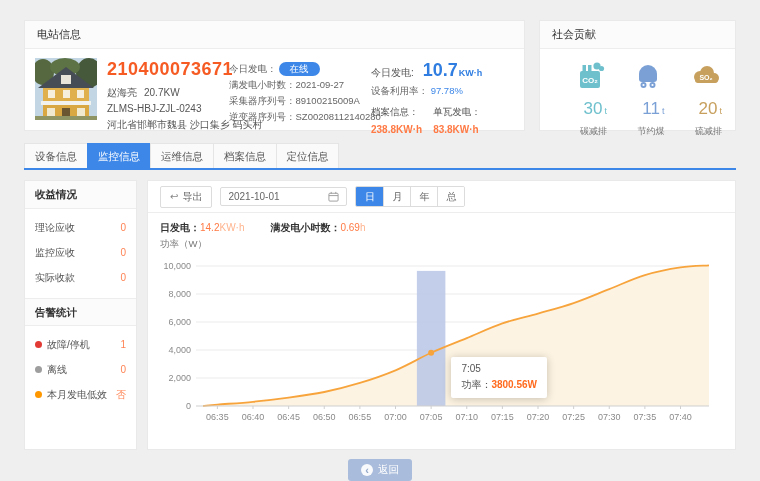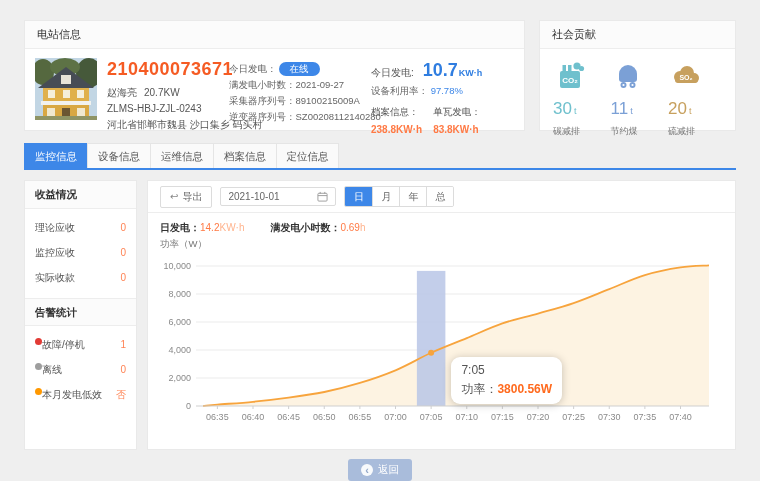--- a/index.html
+++ b/index.html
@@ -24,65 +24,65 @@
     font-size:9.5px;line-height:14px;margin-left:2px}
   .s-col3{flex:1;padding-top:2px;min-width:0}
   .today-row{display:flex;align-items:baseline;font-size:10px;color:#555;white-space:nowrap}
   .today-val{font-size:18px;font-weight:bold;color:#2f7de0;margin-left:9px}
   .today-unit{font-size:9px;font-weight:bold;color:#2f7de0;margin-left:1px}
   .util-row{font-size:9.5px;color:#666;margin-top:4px;white-space:nowrap}
   .util-val{color:#3d87e8}
   .stats{display:flex;gap:11px;margin-top:8px}
   .stat-label{font-size:9.5px;color:#555;white-space:nowrap}
   .stat-value{font-size:10px;font-weight:bold;color:#ff7a45;margin-top:5px;white-space:nowrap}
-  .social-body{display:flex;justify-content:space-between;padding:10px 13px 0;text-align:left}
+  .social-body{display:flex;justify-content:space-between;padding:10px 13px 0;text-align:right}
   .social-item{width:54px}
   .social-icon{display:block;height:33px}
   .social-value{font-size:17px;margin-top:7px}
   .social-unit{font-size:9px;margin-left:2px}
   .social-label{font-size:9px;color:#777;margin-top:6px;white-space:nowrap}
   .tabbar{display:flex;margin-top:12px;border-bottom:2px solid #3d87e8}
   .tab{width:63px;height:25px;line-height:25px;text-align:center;font-size:10.5px;color:#555;
     background:#fafafa;border:1px solid #e5e5e5;border-bottom:none;border-right:none;cursor:pointer}
   .tab:last-child{border-right:1px solid #e5e5e5}
   .tab.active{background:#3d87e8;color:#fff;border-color:#3d87e8}
   .main-row{display:flex;gap:10px;margin-top:10px}
   .side{width:116px;height:270px}
   .panel-header{height:28px;line-height:27px;padding:0 10px;font-size:10.5px;font-weight:bold;
     background:#fbfbfb;border-bottom:1px solid #ededed}
   .alarm-header{border-top:1px solid #ededed}
   .side-rows{padding:6px 0 8px}
   .side-row{display:flex;justify-content:space-between;align-items:center;height:25px;padding:0 10px;
     font-size:10px;color:#555}
   .side-val{color:#ff8354}
-  .alarm-left{display:flex;}
+  .alarm-left{display:flex;align-items:center;gap:5px}
   .dot{width:7px;height:7px;border-radius:50%;flex:none}
   .chart-card{flex:1;height:270px}
   .chart-header{display:flex;align-items:center;height:32px;padding:0 12px;border-bottom:1px solid #ededed}
   .chart-title{font-size:11px;font-weight:bold;flex:1}
   .chart-controls{display:flex;align-items:center;gap:8px}
   .export-btn{display:flex;align-items:center;gap:4px;border:1px solid #dcdcdc;background:#fff;
     border-radius:2px;font-size:10px;color:#666;padding:3px 9px;cursor:pointer;font-family:inherit}
   .export-icon{font-size:10px;color:#888;line-height:1}
-  .date-box{display:flex;align-items:center;justify-content:space-between;width:116px;border:1px solid #dcdcdc;
+  .date-box{display:flex;align-items:center;justify-content:space-between;width:127px;border:1px solid #dcdcdc;
     border-radius:2px;font-size:10px;color:#666;padding:3px 7px;background:#fff;cursor:pointer}
   .segmented{display:flex;border:1px solid #dcdcdc;border-radius:2px;overflow:hidden}
   .seg{width:27px;text-align:center;font-size:10px;color:#666;line-height:19px;background:#fff;
     border-left:1px solid #dcdcdc;cursor:pointer}
   .seg:first-child{border-left:none}
   .seg.active{background:#3d87e8;color:#fff}
   .chart-substats{display:flex;gap:26px;padding:8px 12px 0;font-size:10px}
   .ss-label{font-weight:bold;color:#333}
   .ss-val{color:#ff7a45}
   .ss-unit{color:#ffb48e}
   .chart-area{position:relative;padding:0 12px;margin-top:3px}
   .ylabel{font-size:9.5px;color:#777;height:16px}
   svg text{font-family:"Liberation Sans","DejaVu Sans",sans-serif}
-  .tooltip{position:absolute;left:300px;top:120px;background:#fff;border-radius:9px;
-    box-shadow:0 1px 8px rgba(0,0,0,.22);padding:6px 10px;font-size:12px;color:#555;
+  .tooltip{position:absolute;left:300px;top:120px;background:#fff;border-radius:2px;
+    box-shadow:0 1px 8px rgba(0,0,0,.22);padding:6px 10px;font-size:10px;color:#555;
     pointer-events:none;white-space:nowrap;z-index:3}
   .tip-time{margin-bottom:4px}
   .tip-val{font-weight:bold;color:#ff6a1e}
   .footer{text-align:center;margin-top:9px}
   .back-btn{display:inline-flex;align-items:center;gap:5px;background:#a9bcdb;color:#fff;border:none;
     border-radius:3px;padding:4px 13px;font-size:10.5px;cursor:pointer;font-family:inherit}
   .back-icon{display:inline-flex;width:12px;height:12px;border-radius:50%;background:rgba(255,255,255,.92);
     color:#93a7c9;align-items:center;justify-content:center;font-size:11px;font-weight:bold;line-height:1}
 </style>
 </head>
@@ -204,22 +204,22 @@
             </svg>
           </span>
           <div class="social-value" style="color: rgb(199, 160, 94);"><span>20</span><span class="social-unit">t</span></div>
           <div class="social-label">硫减排</div>
         </div>
       </div>
     </section>
   </div>
 
   <div class="tabbar">
+    <div class="tab">设备信息</div>
     <div class="tab active">监控信息</div>
-    <div class="tab">设备信息</div>
     <div class="tab">运维信息</div>
     <div class="tab">档案信息</div>
     <div class="tab">定位信息</div>
   </div>
 
   <div class="main-row">
 
     <aside class="card side">
       <div class="panel-header">收益情况</div>
       <div class="side-rows">

